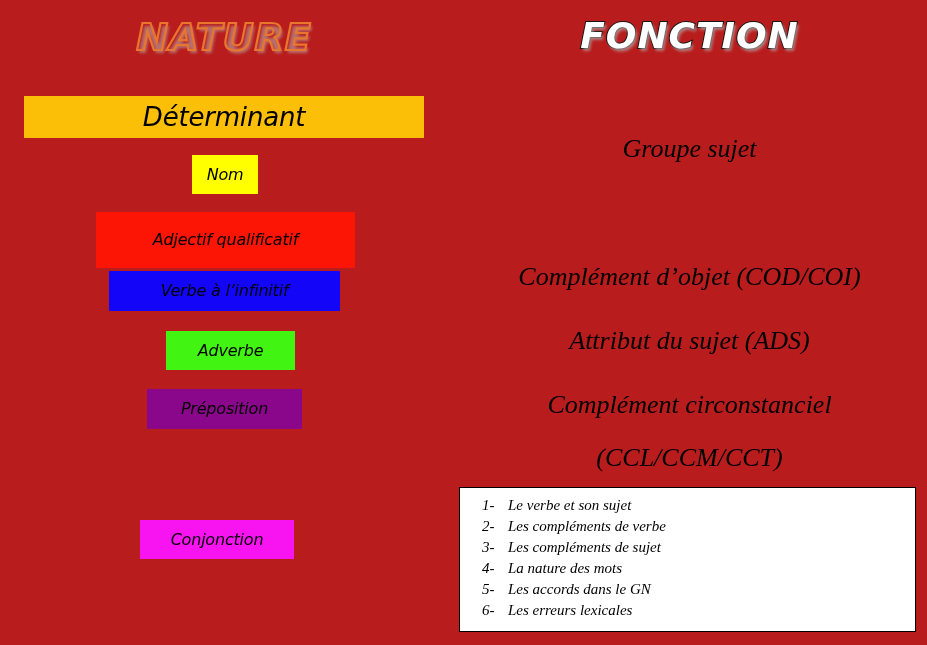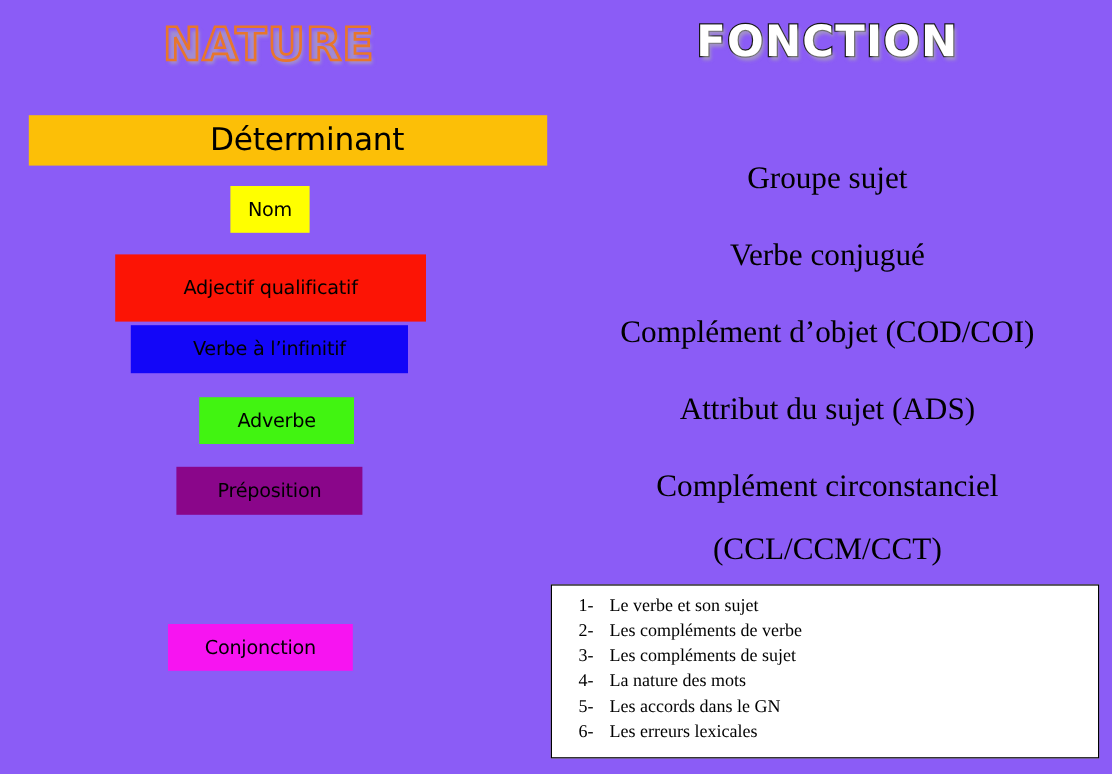--- a/index.html
+++ b/index.html
@@ -12,21 +12,22 @@
     height: 645px;
     position: relative;
     overflow: hidden;
     font-family: "Liberation Sans", sans-serif;
     -webkit-font-smoothing: antialiased;
   }
 
   .slide {
     position: absolute;
     inset: 0;
-    background: #8b5cf6;
+    background: #b91c1c;
+    font-style: italic;
   }
 
   
   .col-title {
     position: absolute;
     font-weight: bold;
     letter-spacing: 1px;
     white-space: nowrap;
     line-height: 1;
   }
@@ -63,21 +64,21 @@
     align-items: center;
     justify-content: center;
     color: #000000;
     font-family: "DejaVu Sans", sans-serif;
     font-size: 16px;
     line-height: 1;
     white-space: nowrap;
     letter-spacing: -0.2px;
   }
 
-  #chip-determinant { left: 24px;  top: 96px;  width: 400px; height: 42px; background: #FCBF07; font-size: 26px; padding-left: 32px; }
+  #chip-determinant { left: 24px;  top: 96px;  width: 400px; height: 42px; background: #FCBF07; font-size: 26px; }
   #chip-nom         { left: 192px; top: 155px; width: 66px;  height: 39px; background: #FFFF00; }
   #chip-adjectif    { left: 96px;  top: 212px; width: 259px; height: 56px; background: #FC1405; }
   #chip-verbe       { left: 109px; top: 271px; width: 231px; height: 40px; background: #1306F8; }
   #chip-adverbe     { left: 166px; top: 331px; width: 129px; height: 39px; background: #41F411; }
   #chip-preposition { left: 147px; top: 389px; width: 155px; height: 40px; background: #8A068A; }
   #chip-pronom      { left: 170px; top: 449px; width: 110px; height: 39px; background: #AFAFAF; }
   #chip-conjonction { left: 140px; top: 508px; width: 154px; height: 39px; background: #F714F1; margin-top: 12px; }
 
   
   .fn-line {
@@ -162,21 +163,20 @@
   <div class="chip" id="chip-preposition">
     <span>Préposition</span>
   </div>
 
 
   <div class="chip" id="chip-conjonction">
     <span>Conjonction</span>
   </div>
 
   <div class="fn-line" id="fn-0">Groupe sujet</div>
-  <div class="fn-line" id="fn-1">Verbe conjugué</div>
   <div class="fn-line" id="fn-2">Complément d’objet (COD/COI)</div>
   <div class="fn-line" id="fn-3">Attribut du sujet (ADS)</div>
   <div class="fn-line" id="fn-4">Complément circonstanciel</div>
   <div class="fn-line" id="fn-5">(CCL/CCM/CCT)</div>
 
   <div id="objectives-box">
 
     <div class="obj-row">
       <span class="obj-num">1-</span>
       <span class="obj-text">Le verbe et son sujet</span>

